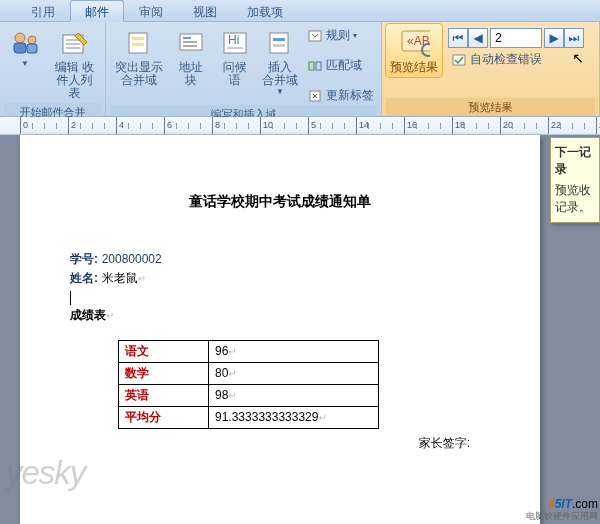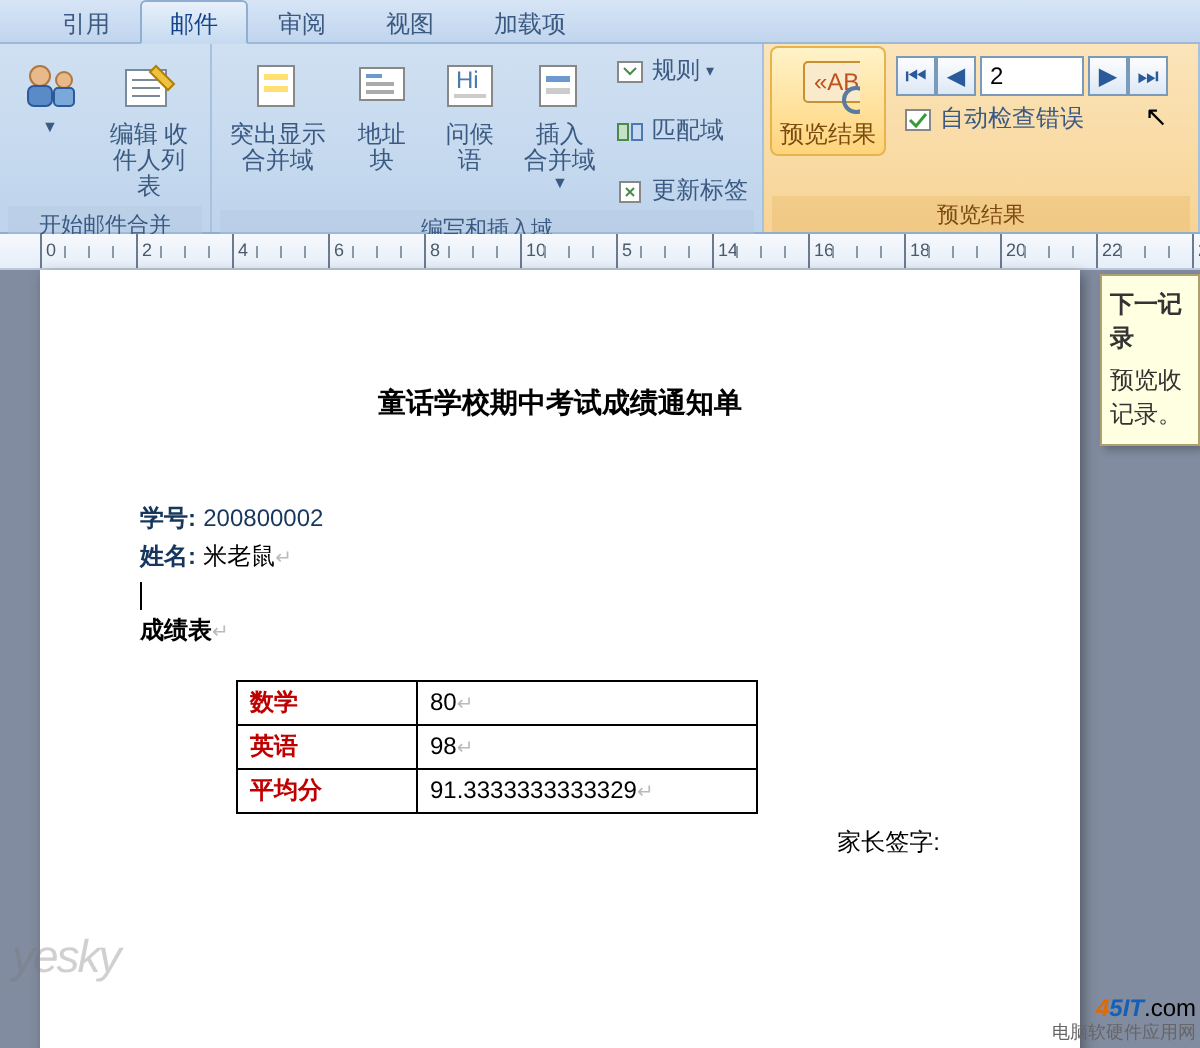--- a/index.html
+++ b/index.html
@@ -37,21 +37,21 @@
 .field .v{color:#17365d}
 .cursor{display:inline-block;width:1px;height:14px;background:#000;vertical-align:middle}
 .tbl{margin:16px 0 4px 48px;border-collapse:collapse}
 .tbl td{border:1px solid #000;padding:2px 6px;font-size:12px}
 .tbl td.h{color:#c00000;font-weight:bold;width:90px}
 .tbl td.v{width:170px}
 .cr{color:#bbb;font-size:10px}
 .sign{text-align:right;margin-right:20px;margin-top:6px;font-size:12px}
 .tooltip{position:absolute;right:0;top:137px;width:50px;background:#ffffe1;border:1px solid #b0a070;padding:6px 4px;font-size:11px;color:#333;box-shadow:2px 2px 4px rgba(0,0,0,.25)}
 .tooltip .tt-title{font-weight:bold;margin-bottom:4px}
-.wm{position:absolute;left:6px;bottom:32px;font-size:23px;font-style:italic;color:rgba(120,120,120,.35);font-family:Arial;letter-spacing:-1px}
+.wm{position:absolute;left:6px;bottom:32px;font-size:33px;font-style:italic;color:rgba(120,120,120,.35);font-family:Arial;letter-spacing:-1px}
 .logo{position:absolute;right:2px;bottom:2px;font-size:10px;text-align:right;line-height:11px}
 .logo .b{color:#1560b4;font-size:16px;font-weight:bold;font-style:italic}
 .logo .o{color:#e06a00}
 .logo .cn{color:#666;font-size:9px}
 .cursor-ptr{position:absolute;right:16px;top:50px;font-size:14px;color:#000;pointer-events:none;z-index:50}
 </style>
 </head>
 <body>
 
 <div class="tabs">
@@ -297,20 +297,24 @@
 <div class="page-area">
   <div class="page">
     <div class="doc-title">童话学校期中考试成绩通知单</div>
     <div class="field"><b>学号:</b> <span class="v">200800002</span></div>
     <div class="field"><b>姓名:</b> <span>米老鼠</span><span class="cr">↵</span></div>
     <div class="field"><span class="cursor"></span></div>
     <div class="field"><b style="color:#000">成绩表</b><span class="cr">↵</span></div>
     <table class="tbl">
       <tbody id="grade-rows">
           <tr>
+            <td class="h">语文</td>
+            <td class="v">96<span class="cr">↵</span></td>
+          </tr>
+          <tr>
             <td class="h">数学</td>
             <td class="v">80<span class="cr">↵</span></td>
           </tr>
           <tr>
             <td class="h">英语</td>
             <td class="v">98<span class="cr">↵</span></td>
           </tr>
           <tr>
             <td class="h">平均分</td>
             <td class="v">91.3333333333329<span class="cr">↵</span></td>

